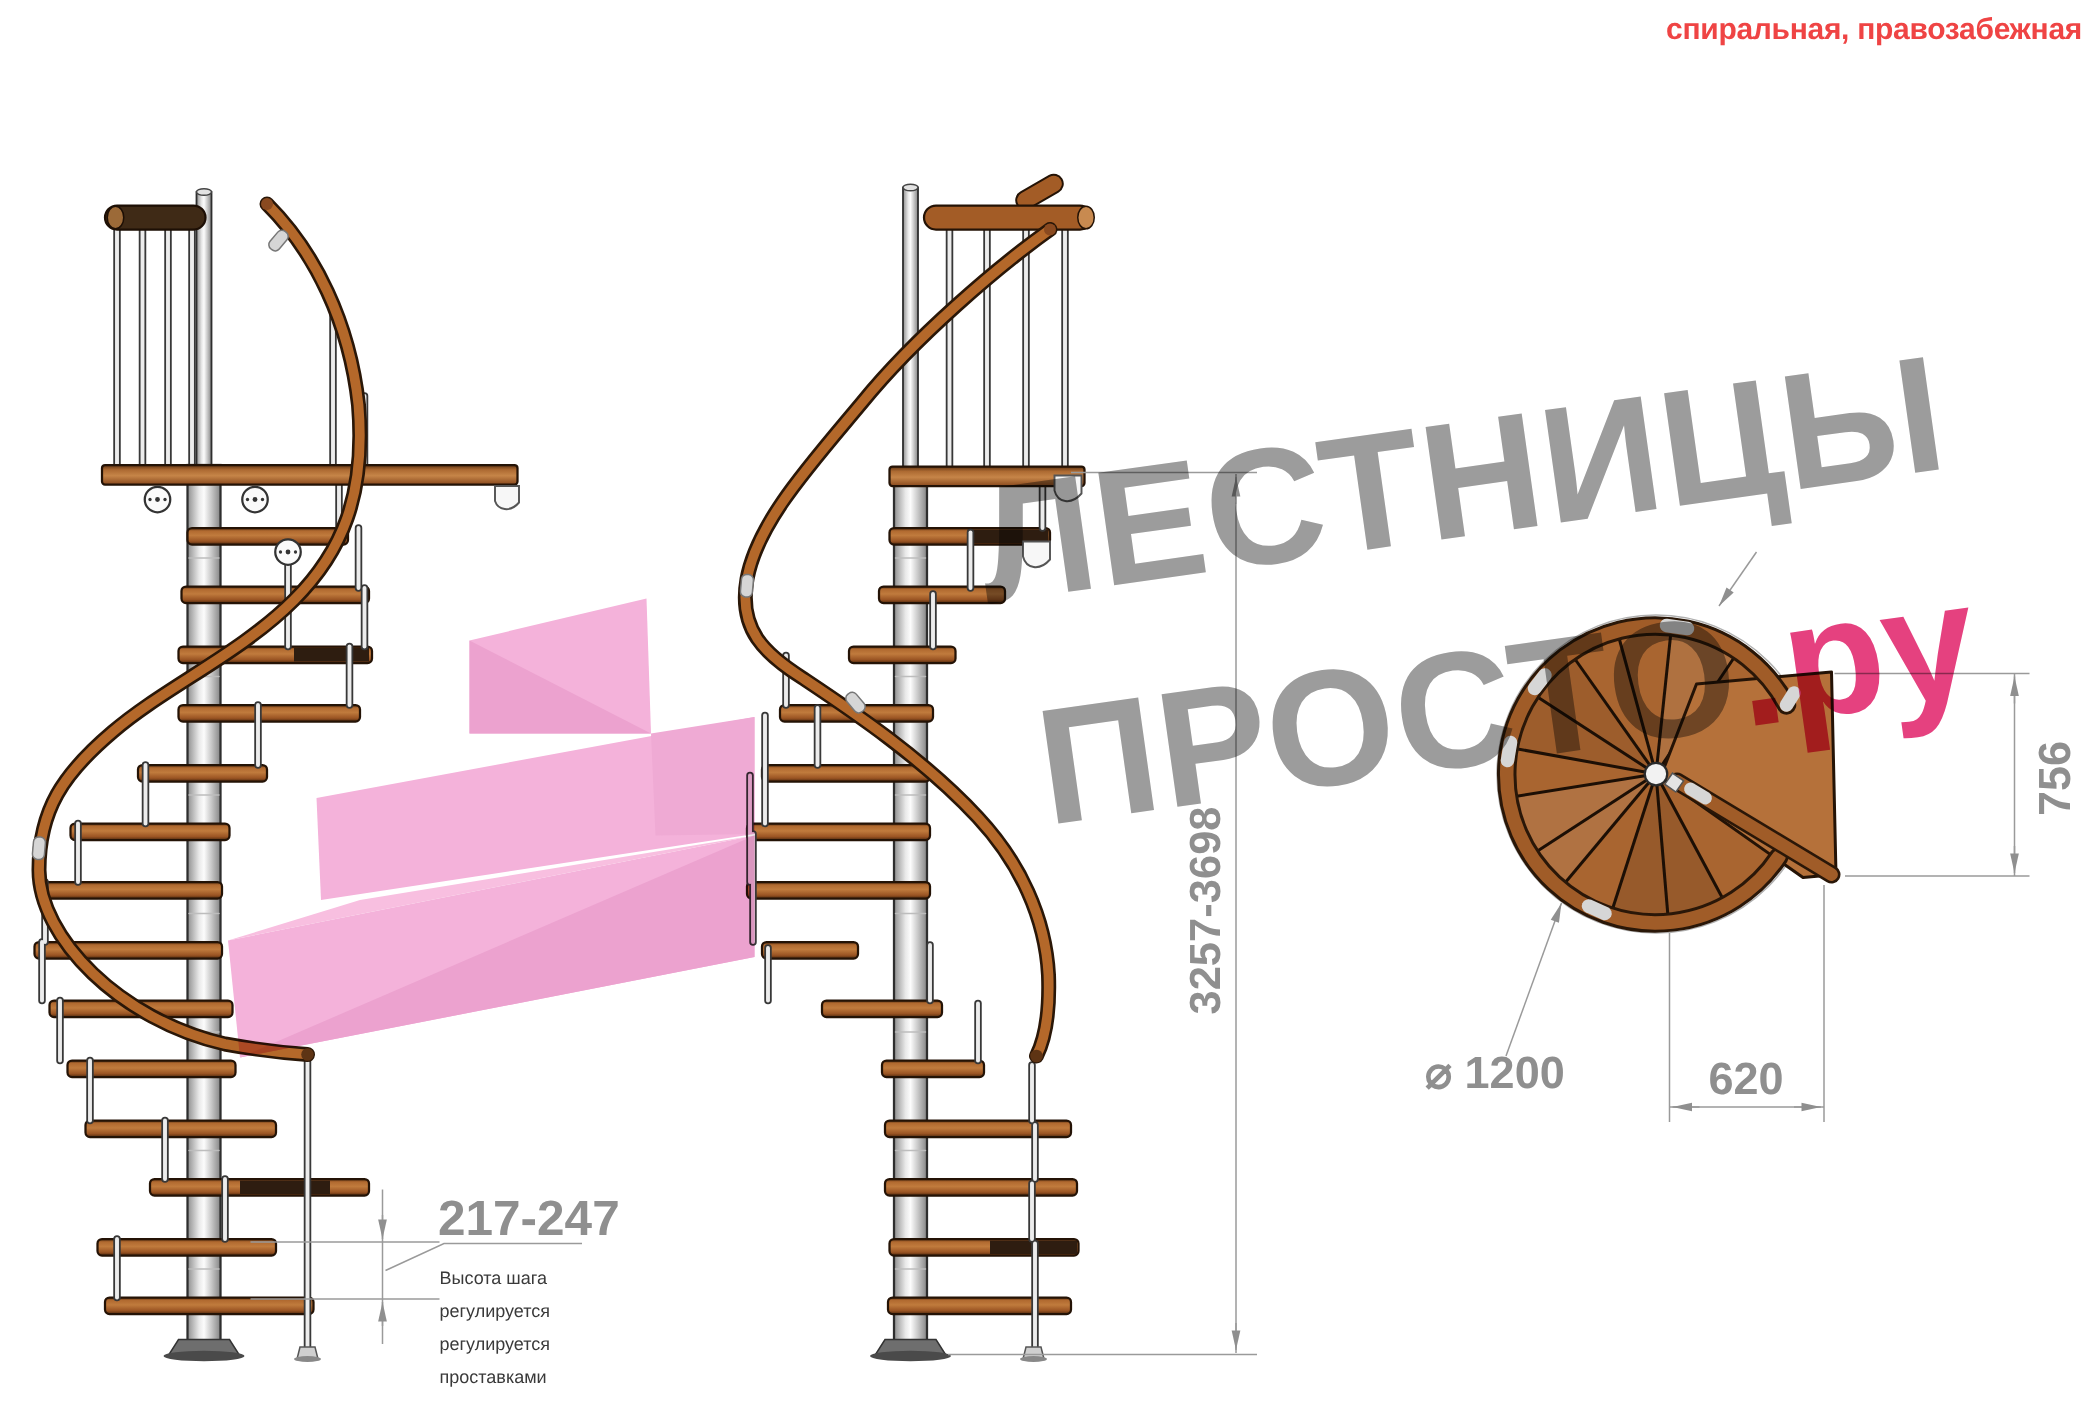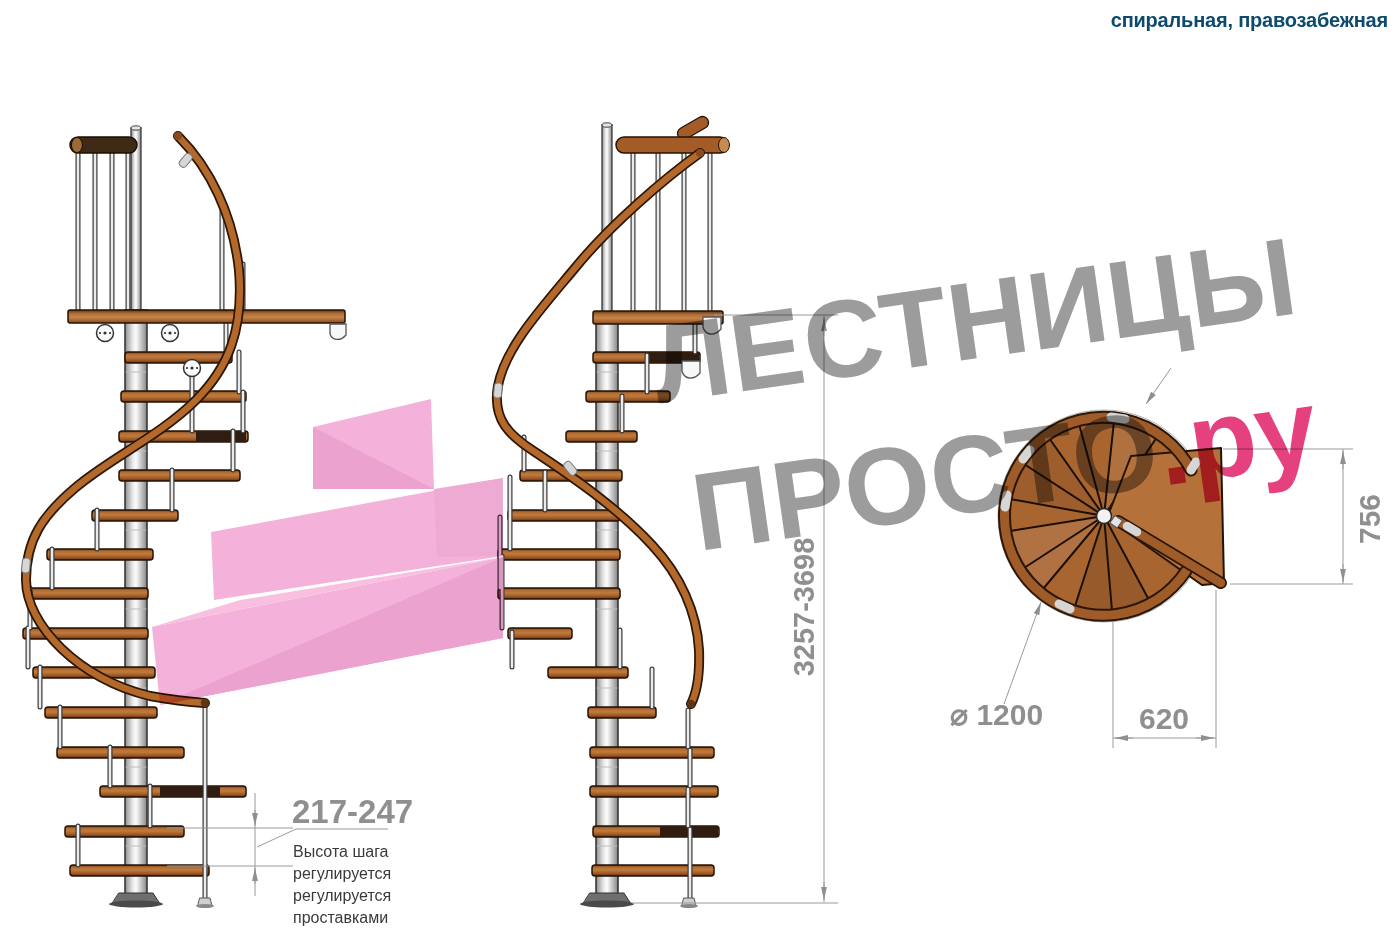--- a/index.html
+++ b/index.html
@@ -1,21 +1,21 @@
 <!DOCTYPE html>
 <html><head>
 <meta charset="utf-8">
 <style>
   html,body{margin:0;padding:0;background:#ffffff;}
   .canvas{position:relative;width:1400px;height:951px;background:#fff;overflow:hidden;
           font-family:"Liberation Sans",sans-serif;}
   svg{position:absolute;left:0;top:0;}
-  .hdr{position:absolute;top:9px;right:12px;text-align:right;color:#0c4a6e;
+  .hdr{position:absolute;top:9px;right:12px;text-align:right;color:#ef4444;
        font-size:20px;font-weight:600;line-height:23px;letter-spacing:-0.2px;}
-  .ann{position:absolute;left:293px;top:841px;color:#3a3a3a;font-size:16px;
+  .ann{position:absolute;left:293px;top:841px;color:#3a3a3a;font-size:12px;
        line-height:22px;font-weight:400;}
   .wm{position:absolute;left:540px;top:252px;width:770px;text-align:right;
       transform:rotate(-8deg);transform-origin:50% 50%;
       mix-blend-mode:multiply;pointer-events:none;
       font-weight:700;font-size:110px;line-height:152px;letter-spacing:1px;
       color:#9c9c9c;white-space:nowrap;}
   .wm .pink{color:#e5417f;}
   .dimtxt{font-family:"Liberation Sans",sans-serif;font-weight:bold;fill:#8f8f8f;}
 </style>
 </head>

